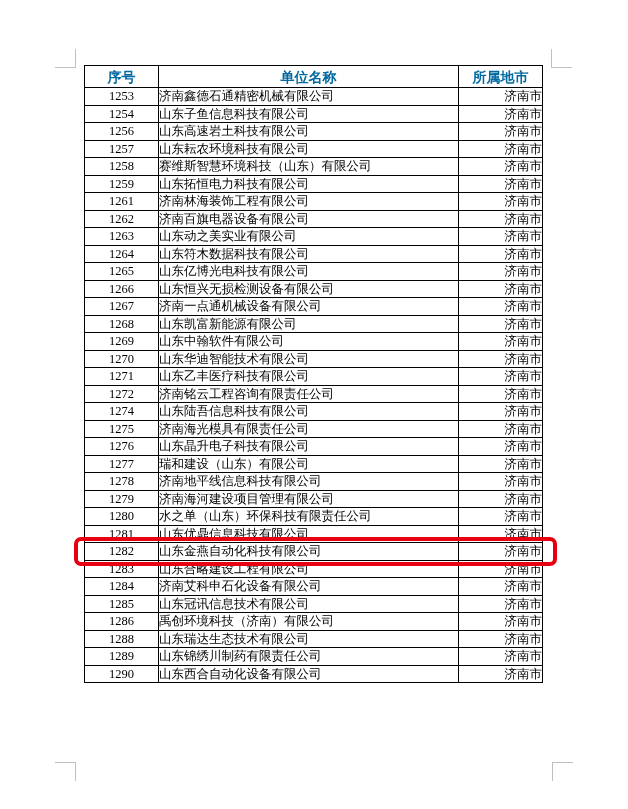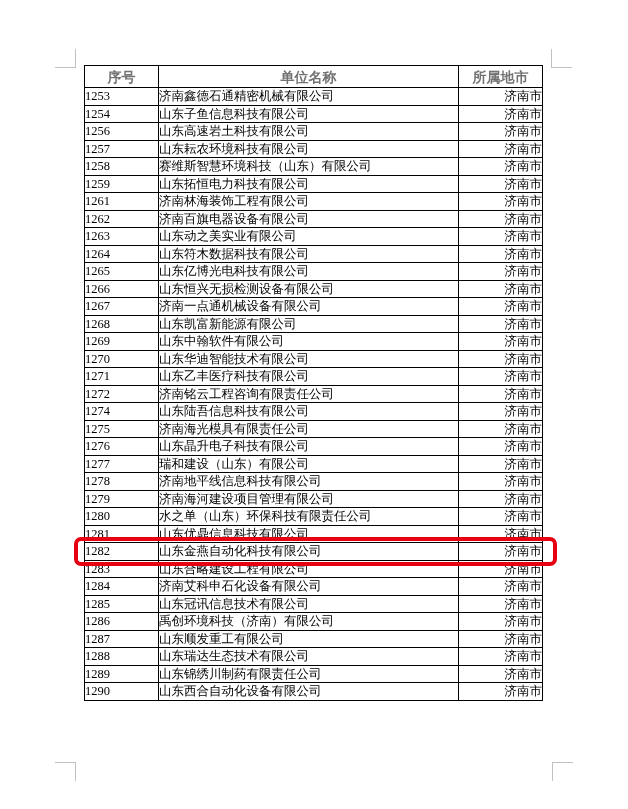--- a/index.html
+++ b/index.html
@@ -36,36 +36,36 @@
   table.roster th, table.roster td {
     border: 1px solid #000;
     padding: 0;
     overflow: hidden;
     white-space: nowrap;
   }
   table.roster th {
     height: 21px;
     font-size: 14px;
     font-weight: bold;
-    color: #737373;
+    color: #0369a1;
     text-align: center;
     line-height: 1;
   }
   table.roster td {
     height: 16.5px;
     font-size: 12.5px;
     line-height: 1;
     color: #000;
   }
   col.c-no   { width: 74px; }
   col.c-name { width: 300px; }
   col.c-city { width: 84px; }
 
   td.serial {
-    text-align: left;
+    text-align: center;
     font-family: "Liberation Serif", serif;
     font-size: 13px;
     color: #3b4a63;
   }
   td.cname {
     text-align: left;
     padding-left: 5px;
   }
   td.city {
     text-align: right;
@@ -255,25 +255,20 @@
         <td class="serial">1285</td>
         <td class="cname">山东冠讯信息技术有限公司</td>
         <td class="city">济南市</td>
       </tr>
       <tr>
         <td class="serial">1286</td>
         <td class="cname">禹创环境科技（济南）有限公司</td>
         <td class="city">济南市</td>
       </tr>
       <tr>
-        <td class="serial">1287</td>
-        <td class="cname">山东顺发重工有限公司</td>
-        <td class="city">济南市</td>
-      </tr>
-      <tr>
         <td class="serial">1288</td>
         <td class="cname">山东瑞达生态技术有限公司</td>
         <td class="city">济南市</td>
       </tr>
       <tr>
         <td class="serial">1289</td>
         <td class="cname">山东锦绣川制药有限责任公司</td>
         <td class="city">济南市</td>
       </tr>
       <tr>

